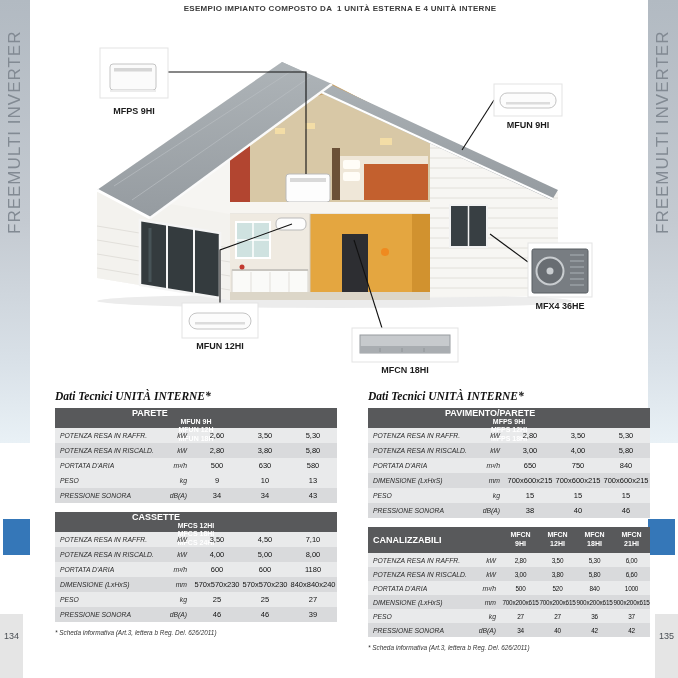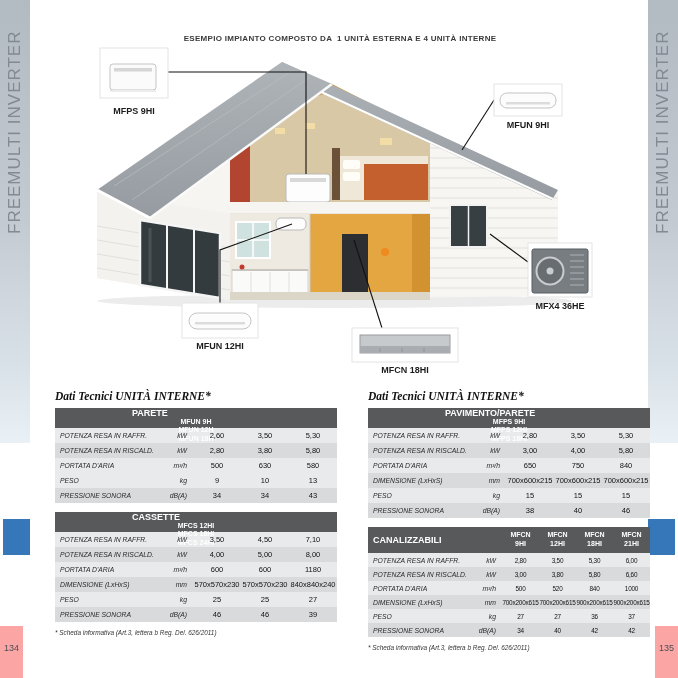--- a/index.html
+++ b/index.html
@@ -15,27 +15,27 @@
   .vtext {
     position:absolute; top:18px; left:0; width:100%; height:228px;
     writing-mode:vertical-rl; transform:rotate(180deg);
     line-height:30px; text-align:center;
     font-size:17px; letter-spacing:1px; color:#828a93; font-weight:normal;
     white-space:nowrap;
   }
   .blue-sq { position:absolute; width:27px; height:36px; background:#3577b8; top:519px; }
   .blue-sq.left  { left:3px; }
   .blue-sq.right { right:3px; }
-  .pagenum-strip { position:absolute; bottom:0; width:23px; height:52px; background:#fca5a5;margin-top:16px; }
+  .pagenum-strip { position:absolute; bottom:0; width:23px; height:64px; background:#e5e5e5;margin-top:16px; }
   .pagenum-strip.left  { left:0; }
   .pagenum-strip.right { right:0; }
   .pagenum { position:absolute; top:17px; width:100%; text-align:center; font-size:9px; color:#4a4f54; }
   
   .title {
-    position:absolute; left:160px; top:34px; width:360px;
+    position:absolute; left:160px; top:4px; width:360px;
     text-align:center; font-size:8px; font-weight:bold; color:#3a3a3a;
     letter-spacing:0.3px; white-space:pre;
   }
   
   .house { position:absolute; left:80px; top:28px; }
   
   .col { position:absolute; width:332px; top:390px; }
   .left-col  { left:55px; }
   .right-col { left:368px; }
   .section-title {

